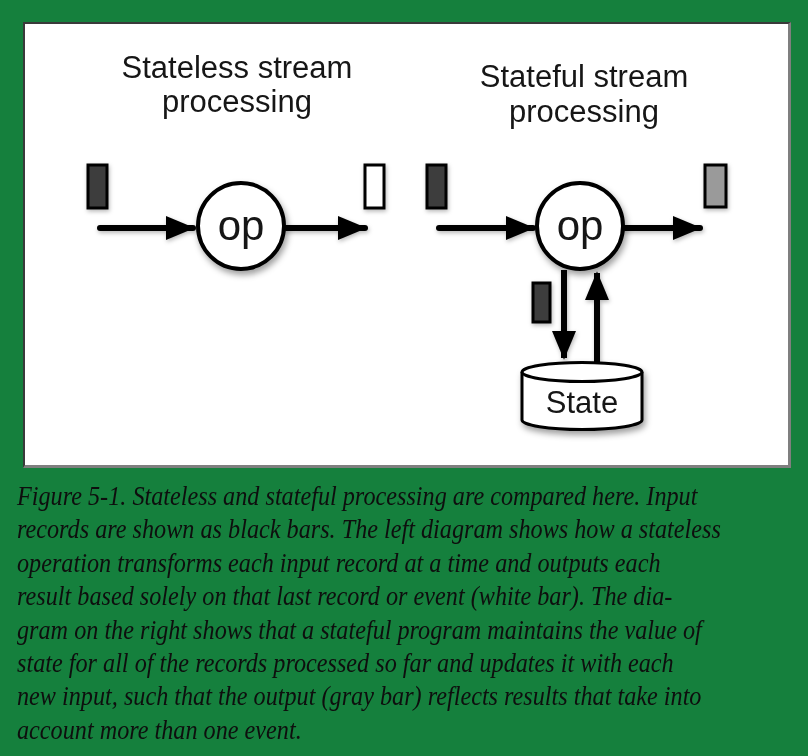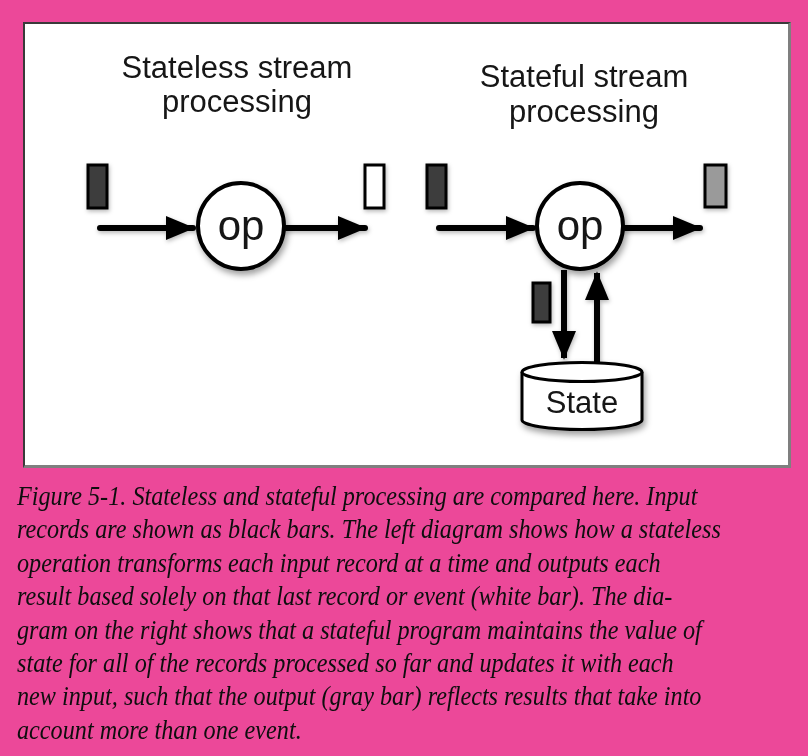--- a/index.html
+++ b/index.html
@@ -1,17 +1,17 @@
 <!DOCTYPE html>
 <html><head>
 <meta charset="utf-8">
 <style>
   html,body{margin:0;padding:0;background:#ffffff;}
   .page{
-    position:relative;width:808px;height:756px;background:#ec4899;
+    position:relative;width:808px;height:756px;background:#15803d;
     font-family:"Liberation Sans",sans-serif;overflow:hidden;
   }
   .figure-box{
     position:absolute;left:23px;top:22px;width:768px;height:446px;
     box-sizing:border-box;background:#ffffff;
     border-style:solid;border-width:2px 3px 3px 2px;
     border-color:#3a3a3a #7f7f7f #7f7f7f #3a3a3a;
   }
   .figure-box svg{display:block;width:763px;height:441px;}
   svg text{font-family:"Liberation Sans",sans-serif;fill:#161616;}

